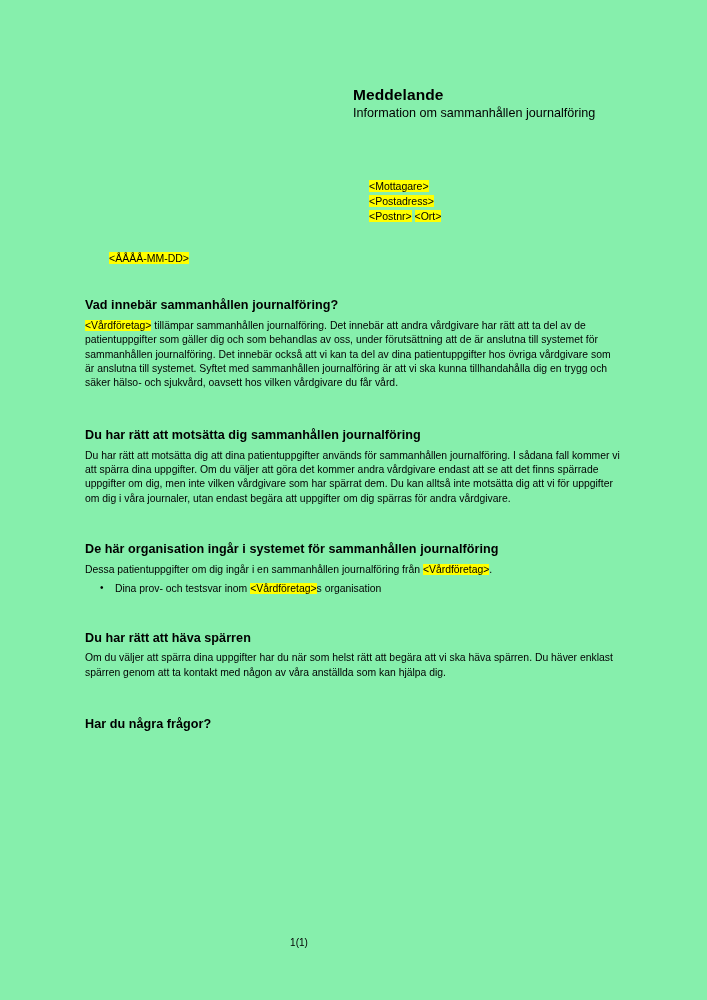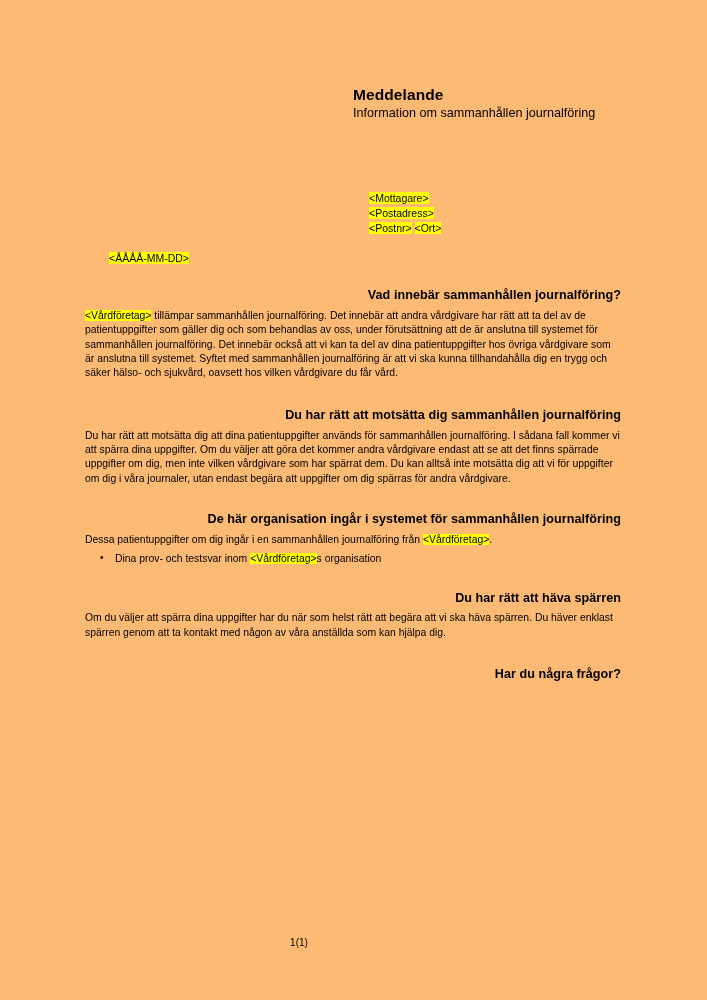--- a/index.html
+++ b/index.html
@@ -8,21 +8,21 @@
     background: #ffffff;
   }
   body {
     font-family: "Liberation Sans", sans-serif;
     color: #000000;
   }
   .page {
     position: relative;
     width: 707px;
     height: 1000px;
-    background: #fdba74;
+    background: #86efac;
     overflow: hidden;
     box-sizing: border-box;
   }
   
   .doc-header {
     position: absolute;
     left: 353px;
     top: 85px;
     width: 270px;
   }
@@ -39,21 +39,20 @@
     line-height: 1.33;
     margin: 0;
   }
   
   .recipient {
     position: absolute;
     left: 369px;
     top: 179px;
     font-size: 10.5px;
     line-height: 1.42;
-    margin-top: 12px;
   }
   .recipient div { white-space: nowrap; }
   
   .doc-date {
     position: absolute;
     left: 85px;
     top: 251px;
     font-size: 10.5px;
     line-height: 1.4;
     padding-left: 24px;
@@ -62,23 +61,22 @@
   .content {
     position: absolute;
     left: 85px;
     top: 288px;
     width: 536px;
   }
   h2.section-heading {
     font-size: 12.6px;
     font-weight: bold;
     line-height: 1.25;
-    margin: 0 0 5px 0;
+    margin: 10px 0 5px 0;
     letter-spacing: 0.05px;
-    text-align: right;
   }
   p.body-text {
     font-size: 10.4px;
     line-height: 1.385;
     margin: 0;
     text-align: left;
   }
   .section { margin-bottom: 0; }
   .sec-gap-1 { height: 27px; }
   .sec-gap-2 { height: 26px; }

